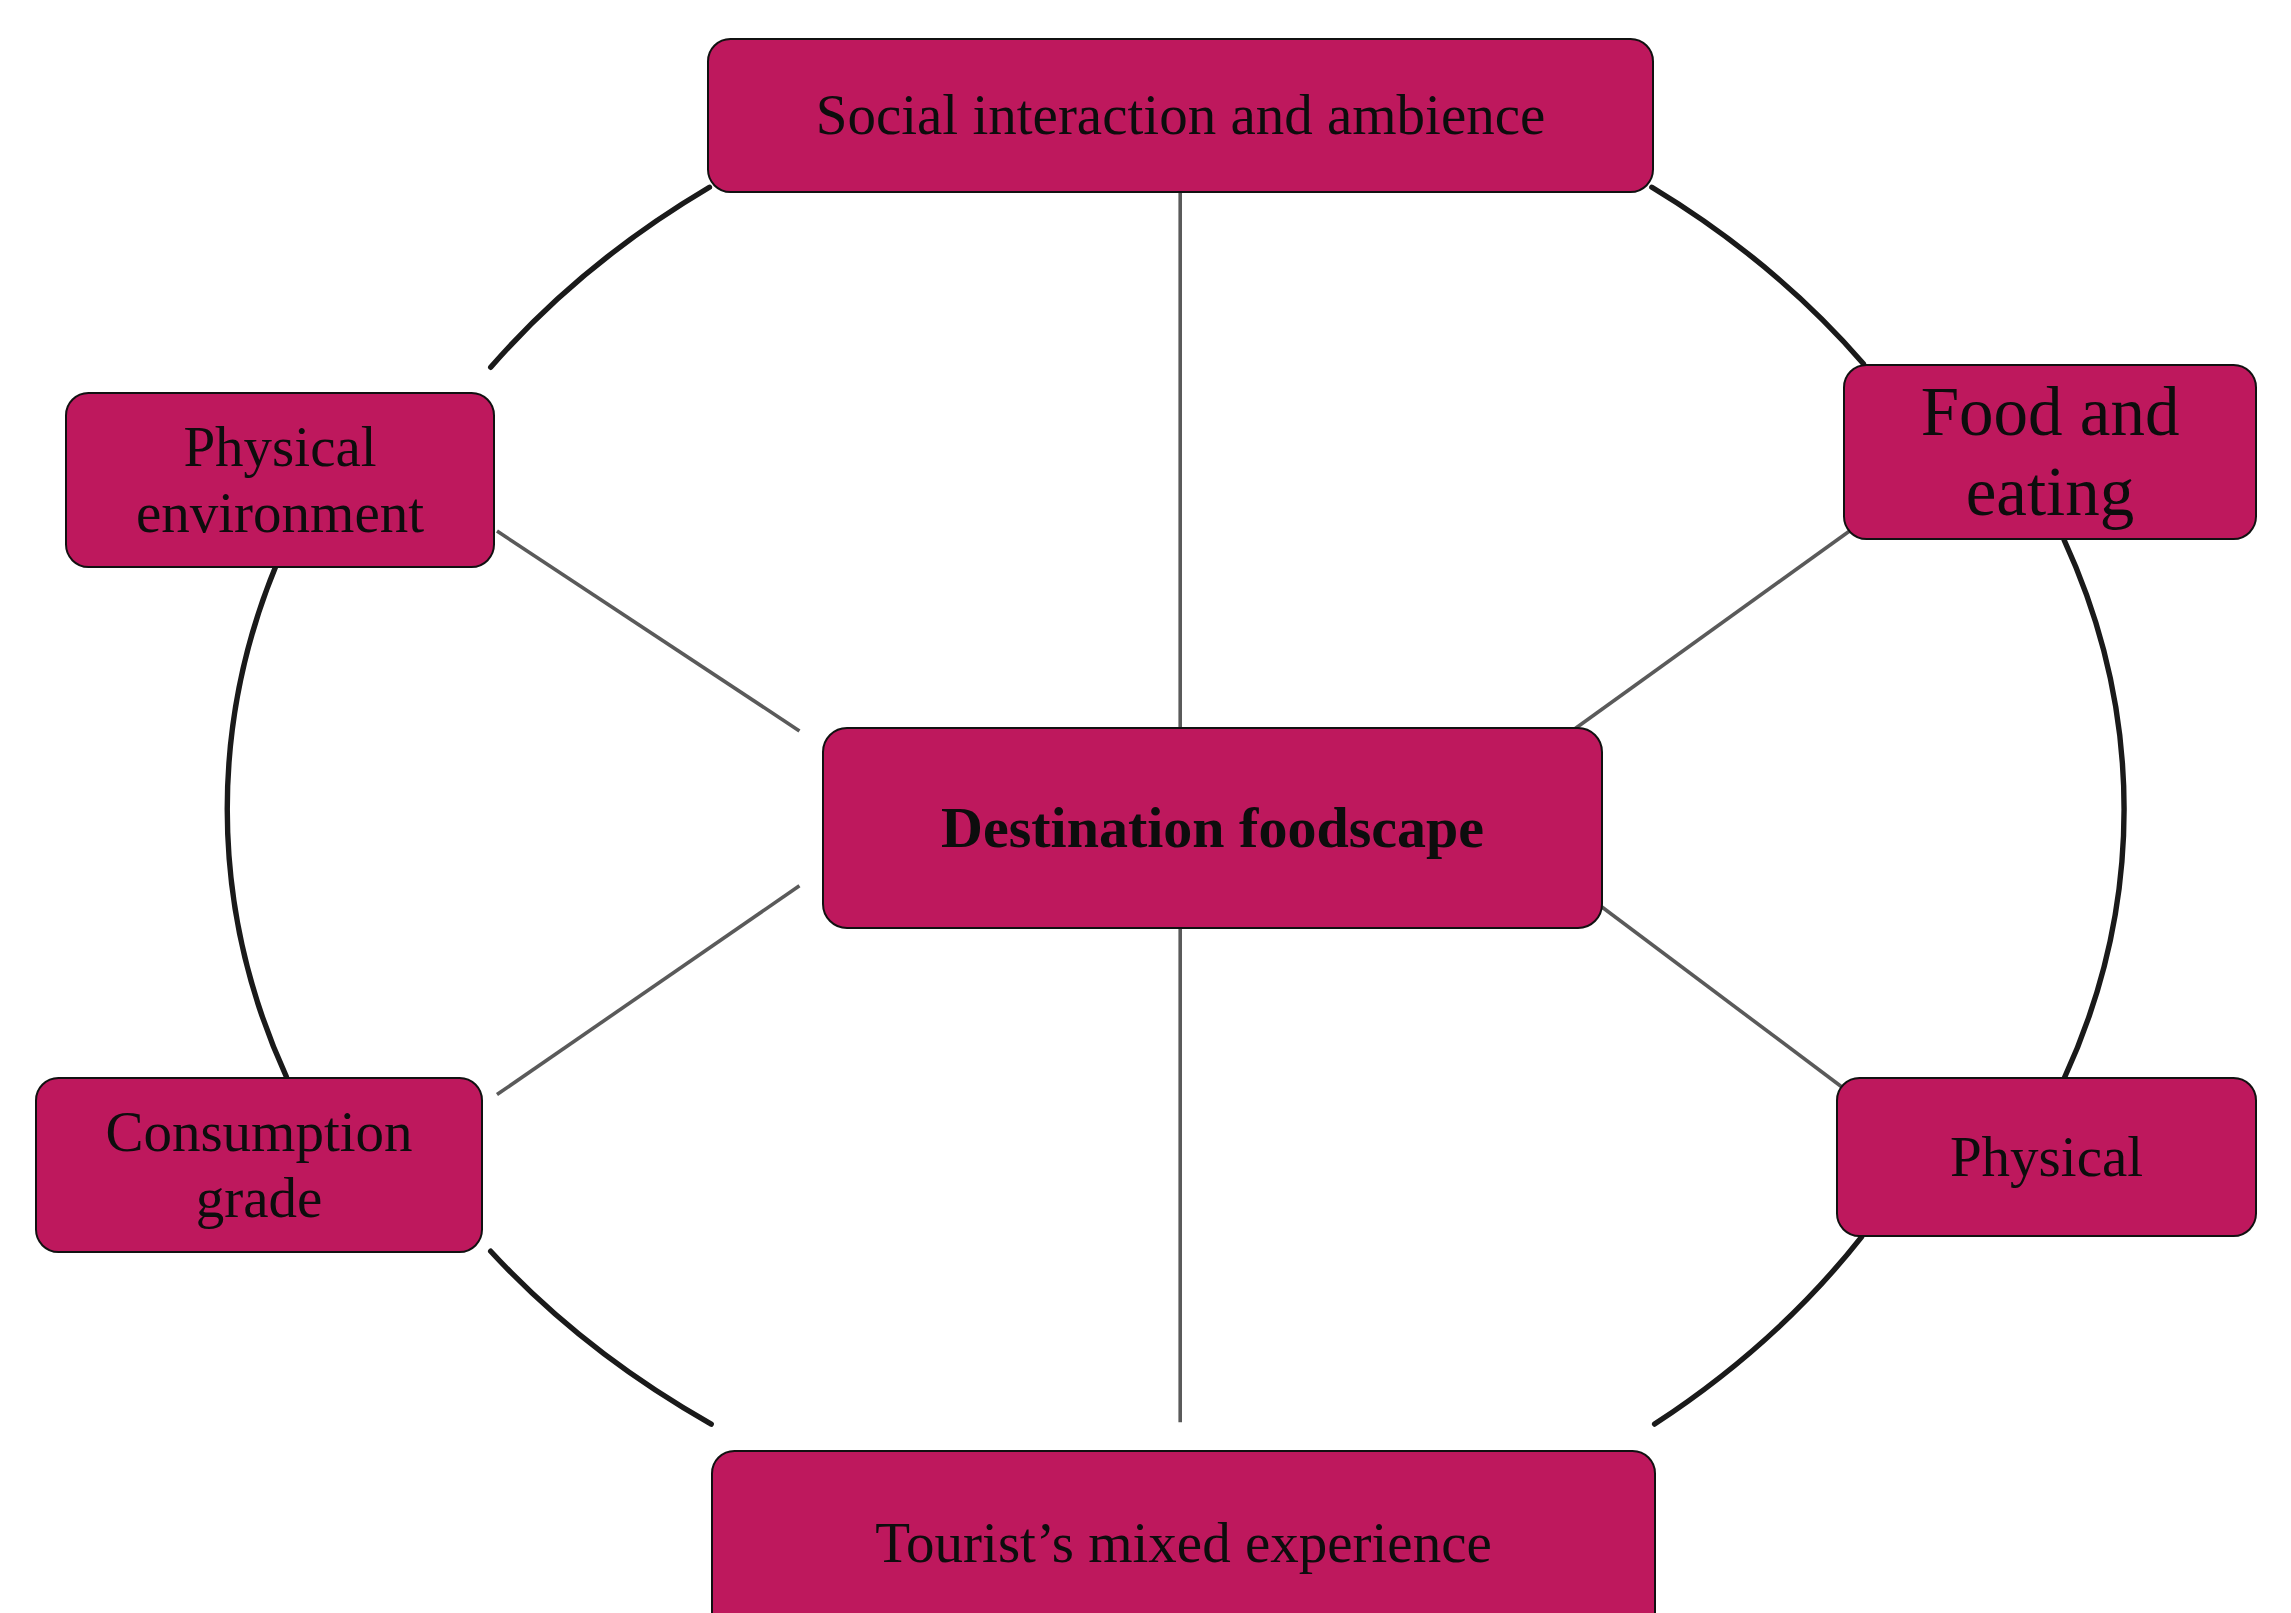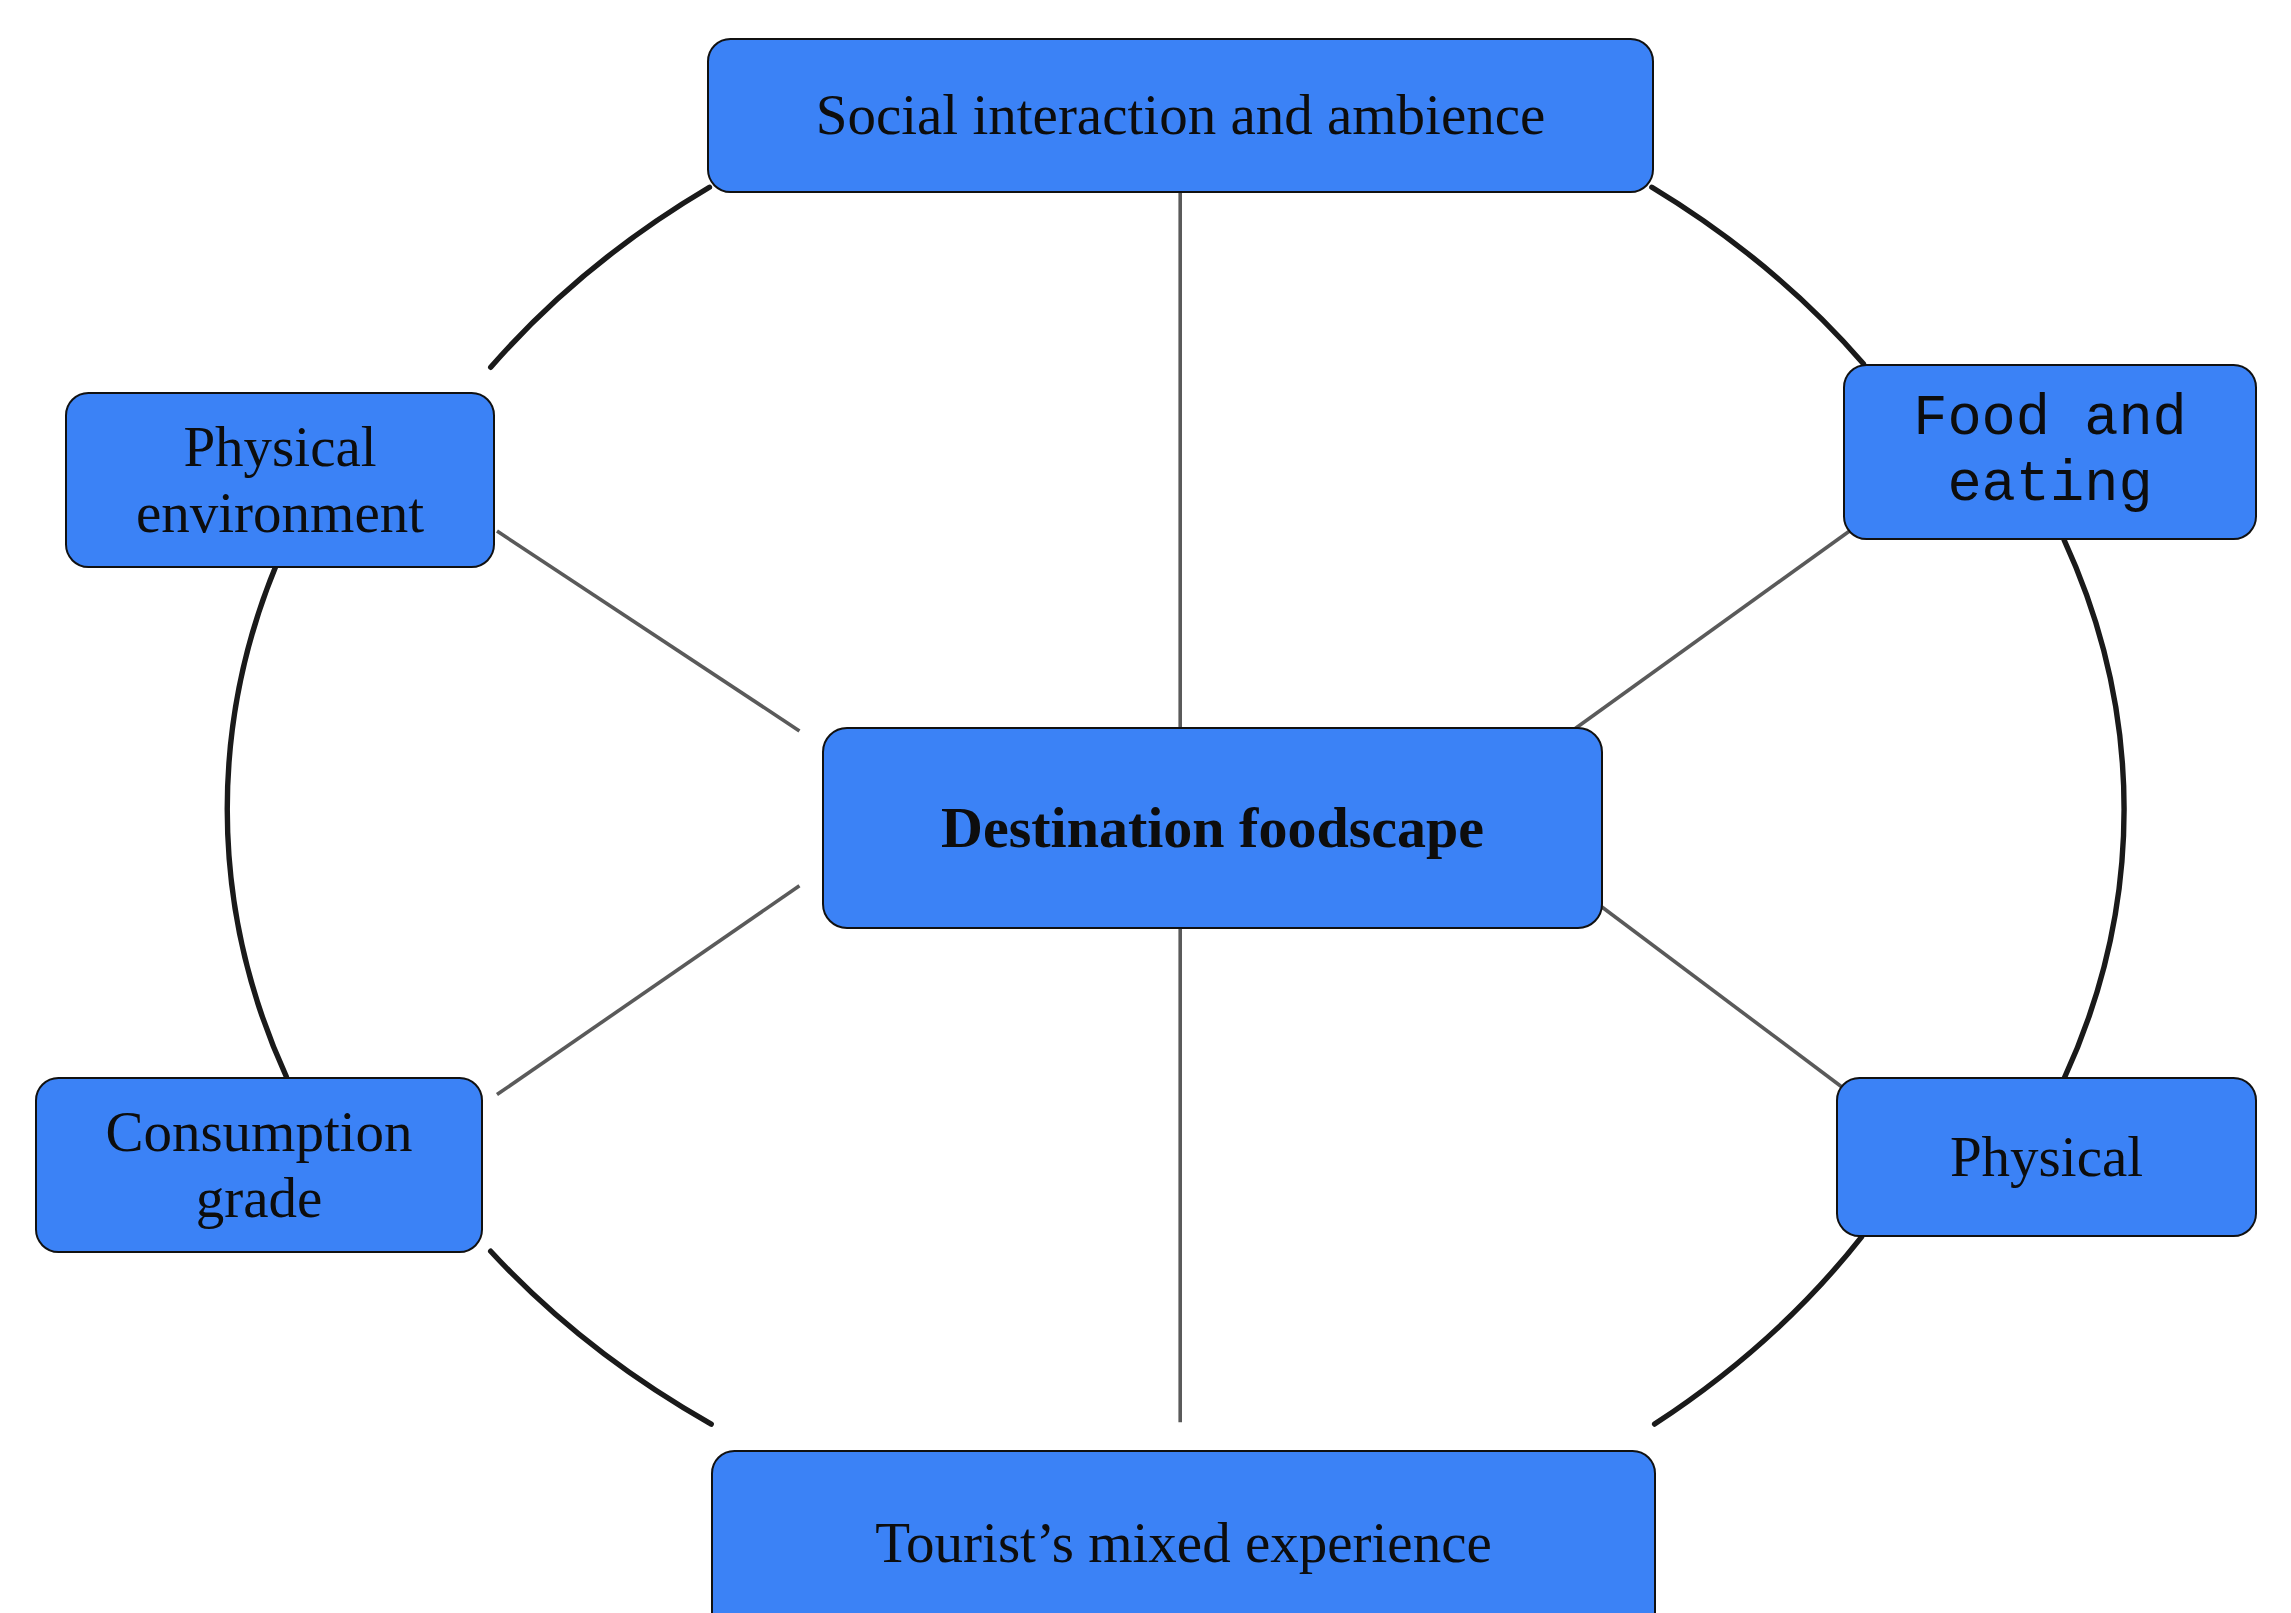--- a/index.html
+++ b/index.html
@@ -18,21 +18,21 @@
   #wheel-svg {
     position: absolute;
     left: 0;
     top: 0;
     width: 2292px;
     height: 1614px;
   }
   .node-box {
     position: absolute;
     box-sizing: border-box;
-    background: #3b82f6;
+    background: #be185d;
     border: 2.7px solid #111111;
     border-radius: 23.4px;
     display: flex;
     align-items: center;
     justify-content: center;
     text-align: center;
     color: #0d0d0d;
     line-height: 1.16;
     z-index: 5;
   }
@@ -46,22 +46,21 @@
 
   
   #node-social {
     left: 707px;  top: 38px;
     width: 947px; height: 155px;
     font-size: 57px;
   }
   #node-food {
     left: 1843px; top: 364px;
     width: 414px;  height: 176px;
-    font-size: 57px;
-    font-family: Liberation Mono, monospace;
+    font-size: 69px;
   }
   #node-culture {
     left: 1836px; top: 1077px;
     width: 421px; height: 160px;
     font-size: 57px;
   }
   #node-tourist {
     left: 711px;  top: 1422px;
     width: 945px; height: 186px;
     font-size: 57px;

